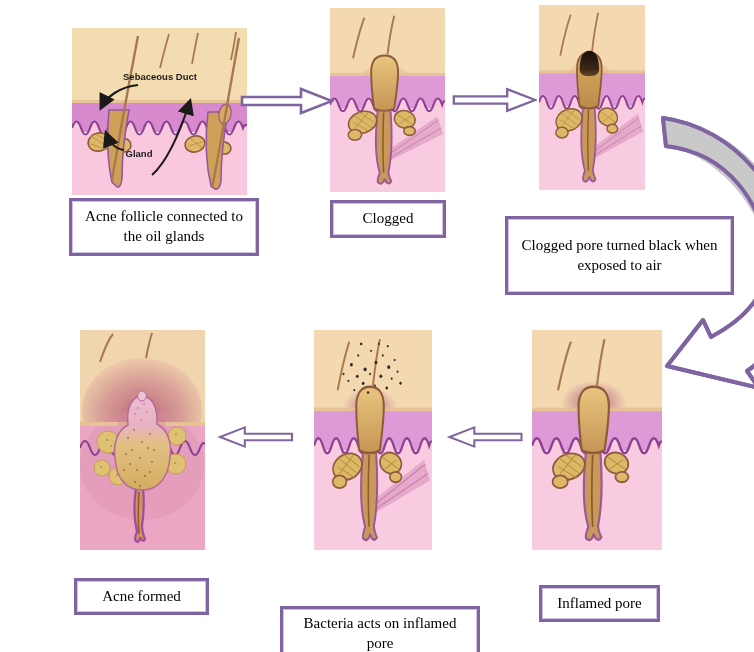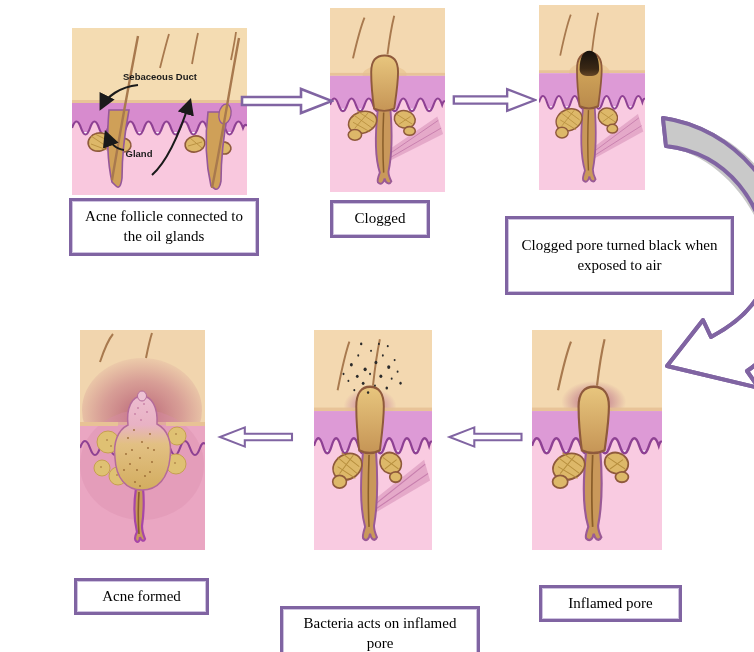--- a/index.html
+++ b/index.html
@@ -325,29 +325,29 @@
 
   <svg class="flow-arrow" style="left:600px;top:108px" width="154" height="300" viewBox="0 0 154 300">
     <path d="M16,10 C88,20 142,85 146,158 C147,205 130,243 100,263 L112,280 L20,258 L56,212 L64,229 C96,212 118,190 121,158 C119,95 80,45 19,38 Z" fill="#fff" stroke-width="4" stroke-linejoin="round" stroke="#8064A2"></path>
     <path d="M16,10 C80,18 126,60 142,120 L118,132 C103,88 68,48 19,38 Z" stroke="none" fill="#C9C9C9"></path>
     <path d="M16,10 C88,20 142,85 146,158 C147,205 130,243 100,263 L112,280 L20,258 L56,212 L64,229 C96,212 118,190 121,158 C119,95 80,45 19,38 Z" fill="none" stroke-width="4" stroke-linejoin="round" stroke="#8064A2"></path>
   </svg>
 
   <div class="caption-box" style="left:22px;top:198px;width:190px;height:58px">
     <span>Acne follicle connected to the oil glands</span>
   </div>
-  <div class="caption-box" style="left:283px;top:200px;width:100px;height:38px">
+  <div class="caption-box" style="left:283px;top:200px;width:116px;height:38px">
     <span>Clogged</span>
   </div>
   <div class="caption-box" style="left:458px;top:216px;width:229px;height:79px">
     <span>Clogged pore turned black when exposed to air</span>
   </div>
   <div class="caption-box" style="left:27px;top:578px;width:135px;height:37px">
     <span>Acne formed</span>
   </div>
   <div class="caption-box" style="left:233px;top:606px;width:200px;height:55px">
     <span>Bacteria acts on inflamed pore</span>
   </div>
-  <div class="caption-box" style="left:492px;top:585px;width:143px;height:37px">
+  <div class="caption-box" style="left:492px;top:585px;width:121px;height:37px">
     <span>Inflamed pore</span>
   </div>
 
 </div>
 
 </body></html>

